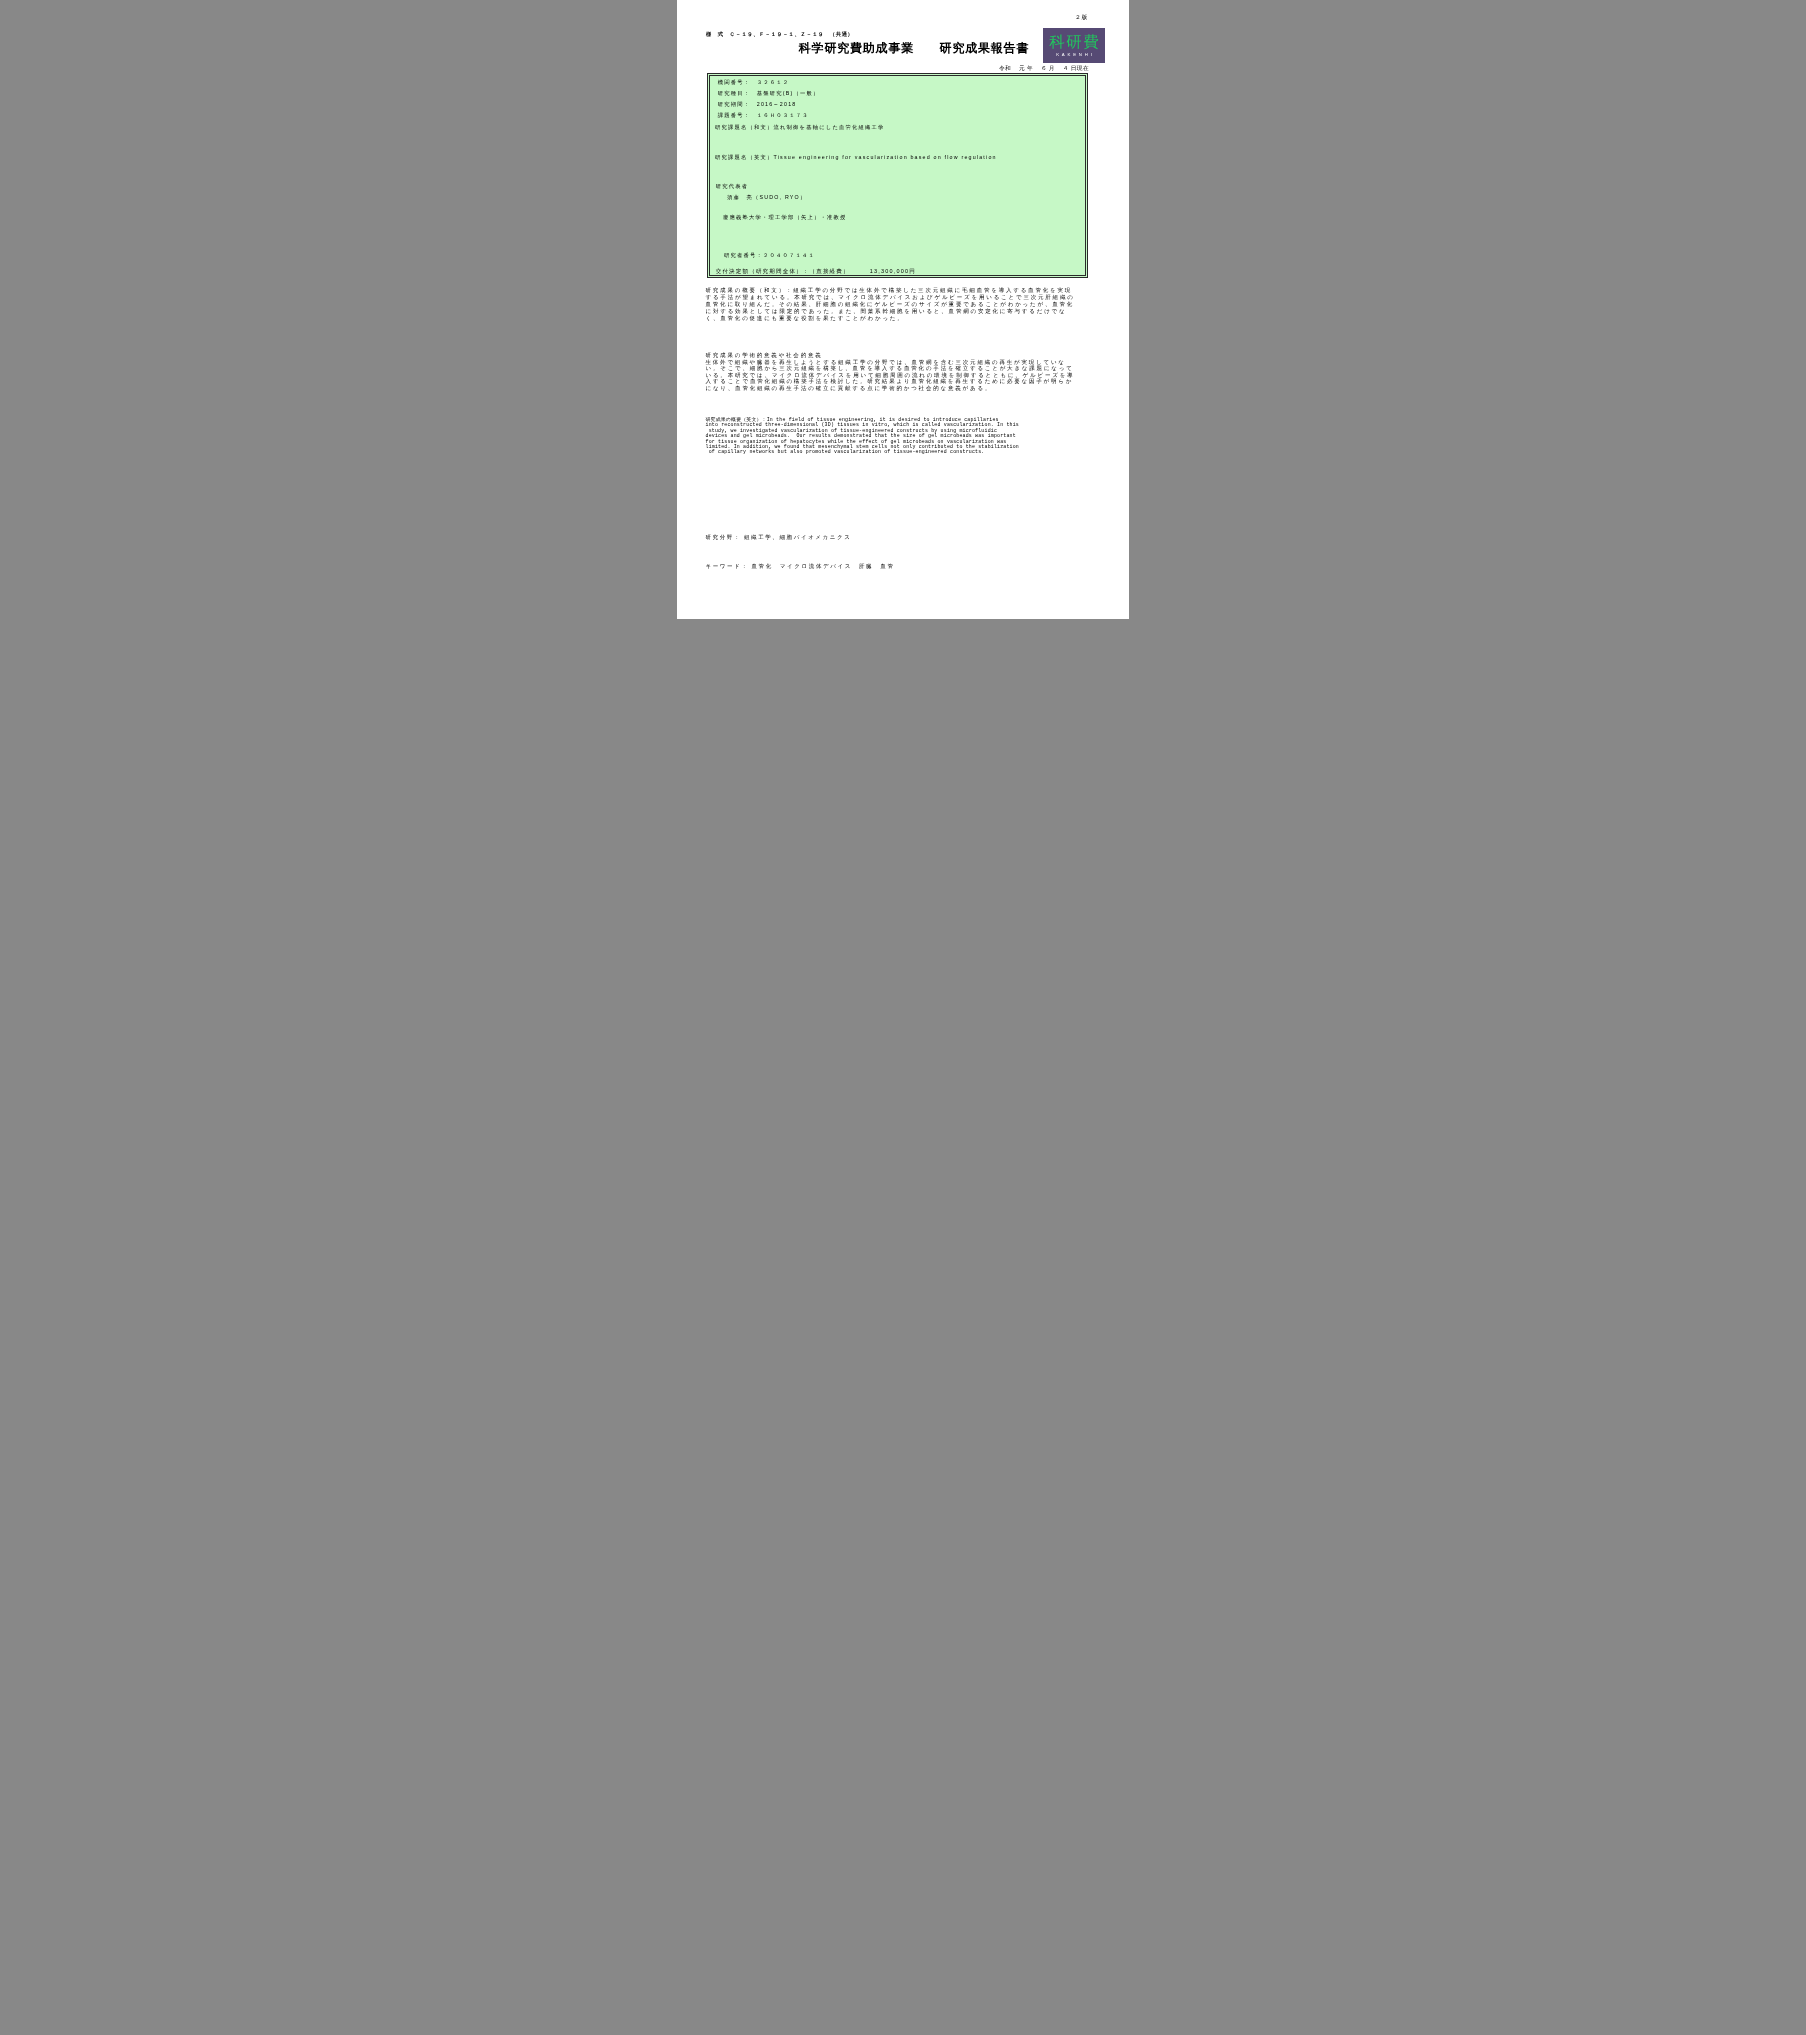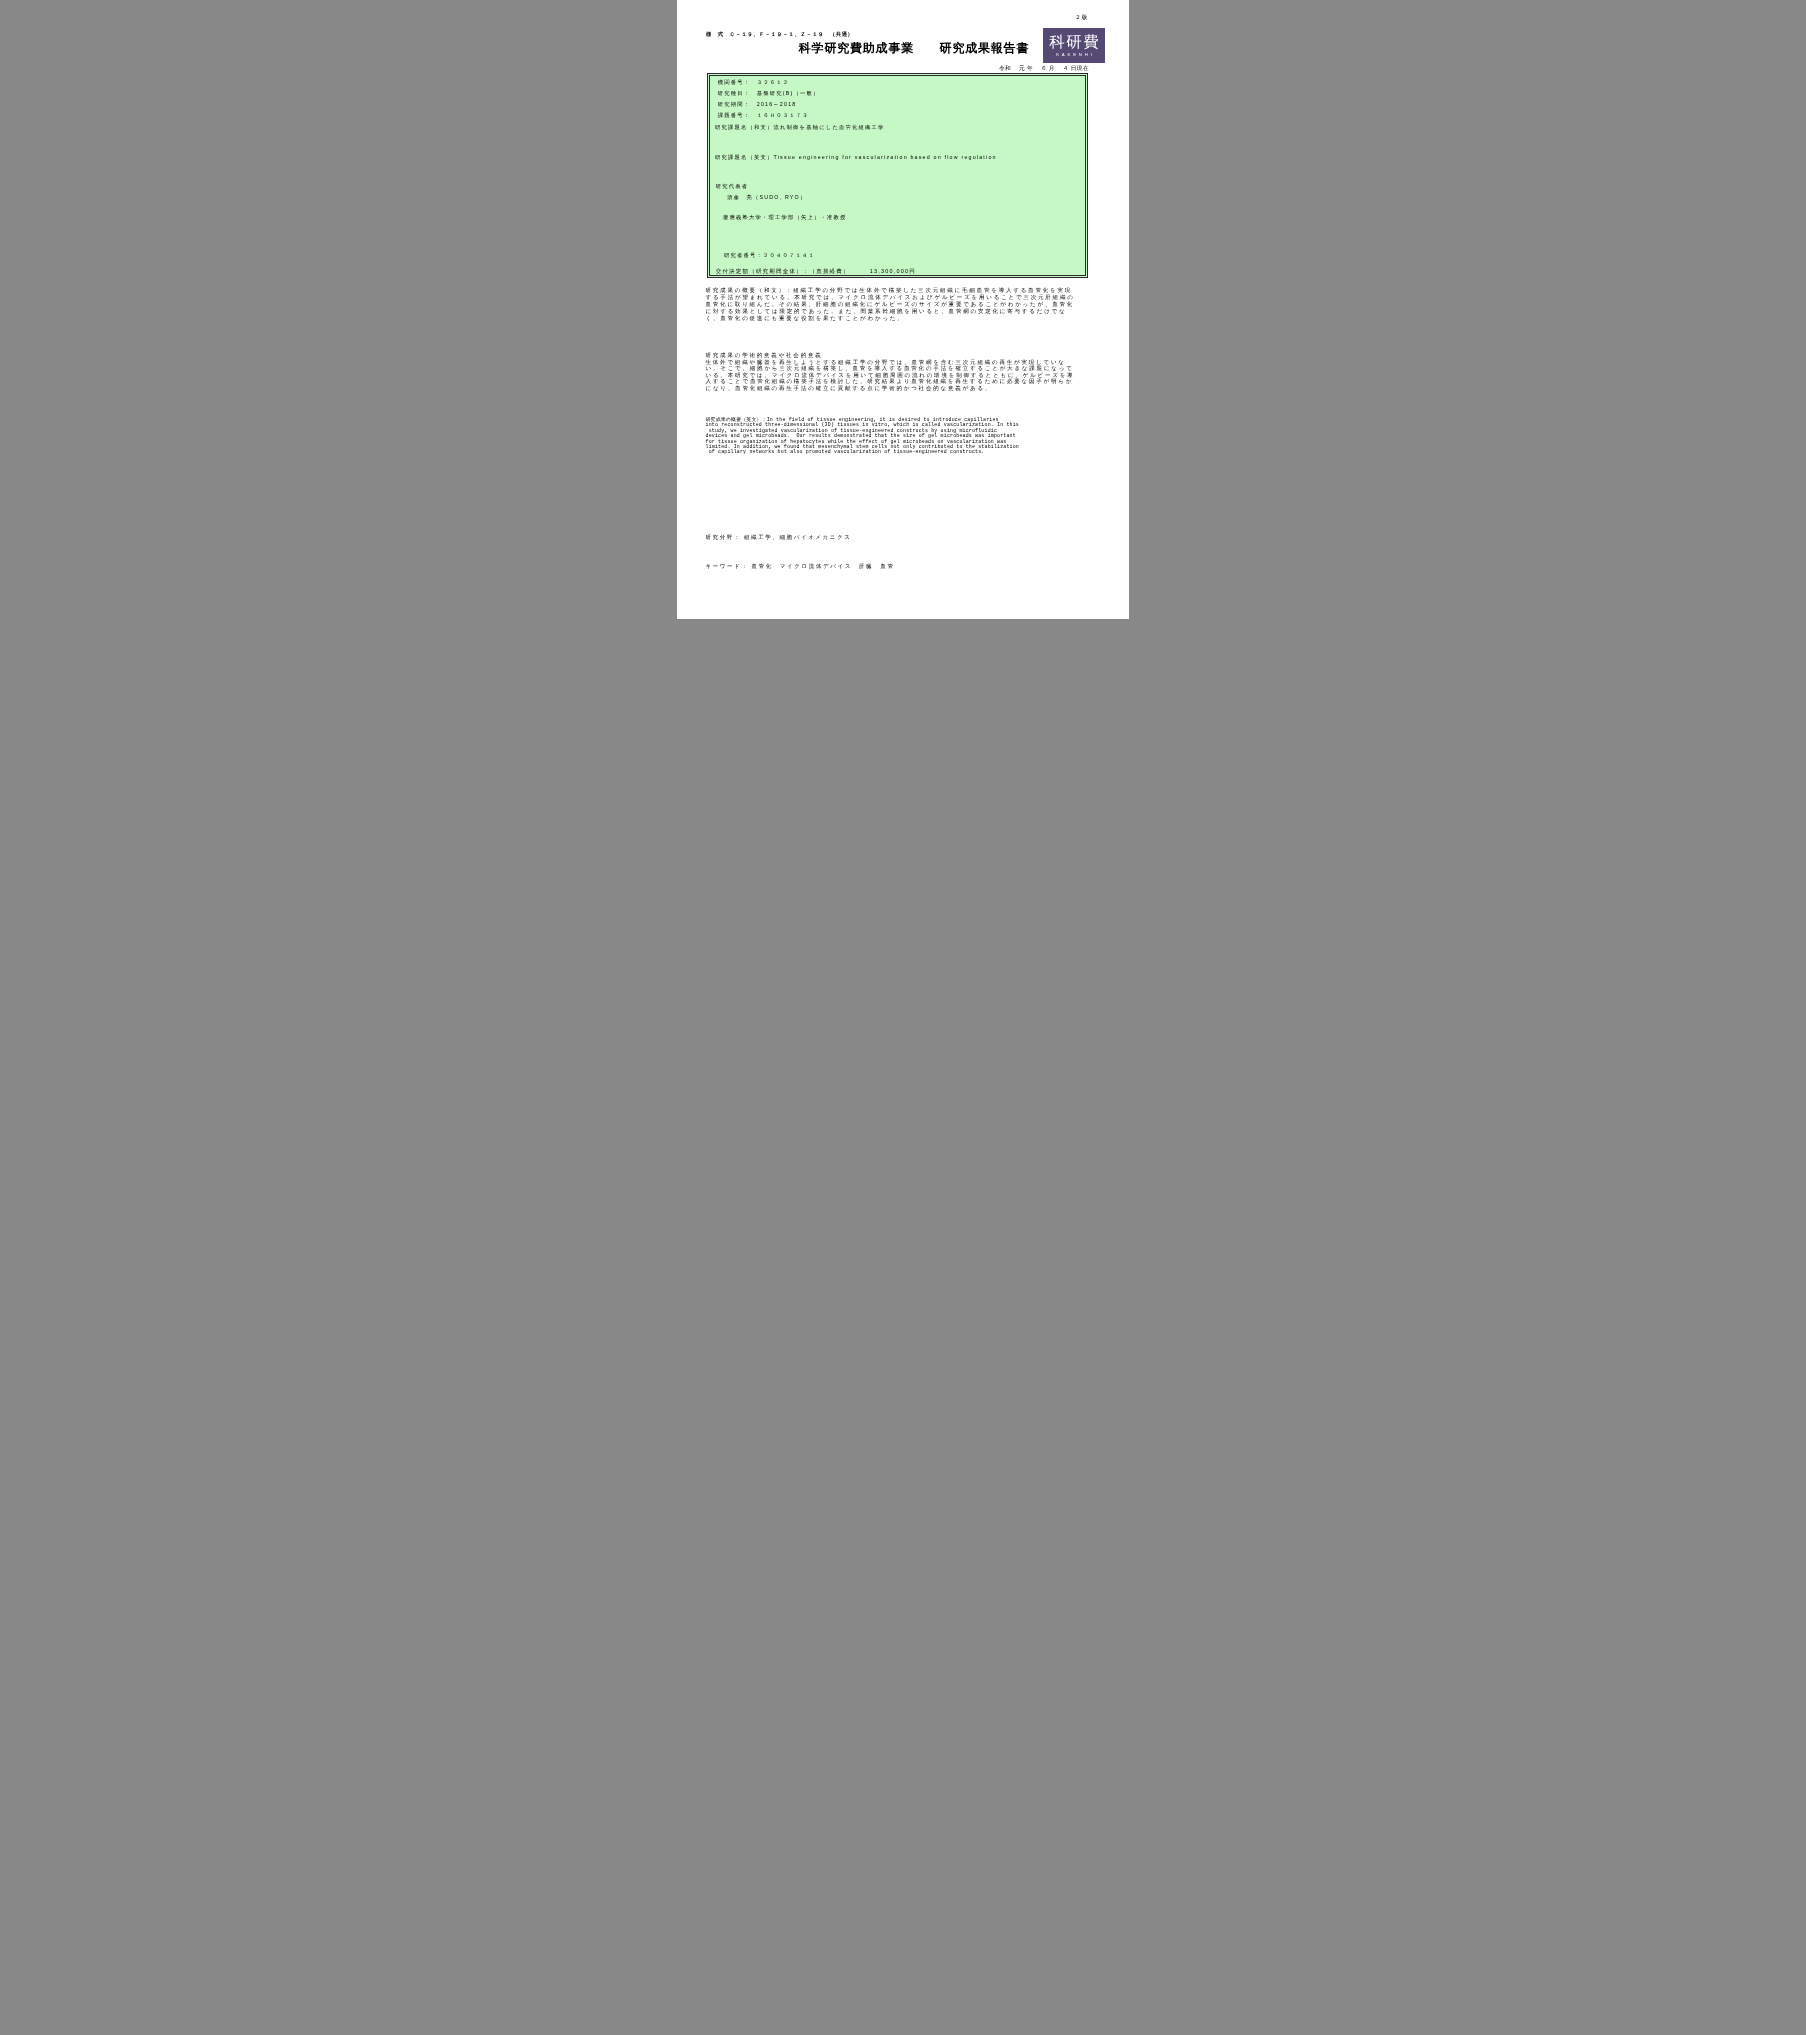--- a/index.html
+++ b/index.html
@@ -13,21 +13,21 @@
   .abs{position:absolute;}
   .para{white-space:pre-wrap;line-height:7px;font-size:5.5px;letter-spacing:1.8px;}
   
   #edition{top:14px;right:41px;font-size:5.7px;letter-spacing:0.8px;}
   #form-line{top:31px;left:29px;font-size:5.3px;font-weight:bold;letter-spacing:0.6px;}
   #doc-title{top:40px;left:237px;transform:translateX(-50%);font-size:12px;font-weight:bold;letter-spacing:0.8px;white-space:nowrap;}
   #date-line{top:65px;right:40px;font-size:5.7px;letter-spacing:0.4px;white-space:pre-wrap;}
   
   #logo{top:28px;left:366px;width:62px;height:35px;background:#564a74;
         display:flex;flex-direction:column;align-items:center;justify-content:center;}
-  #logo .kanji{color:#ffffff;font-size:15.5px;font-weight:500;letter-spacing:1.6px;line-height:16.3px;margin-left:1.6px;}
+  #logo .kanji{color:#22c55e;font-size:15.5px;font-weight:500;letter-spacing:1.6px;line-height:16.3px;margin-left:1.6px;}
   #logo .romaji{color:#fff;font-size:4.3px;letter-spacing:2.8px;line-height:5.3px;margin:1.2px 0 0 2.8px;}
   
   #summary-box{top:73px;left:30px;width:381px;height:205px;background:#c6f8c6;border:0.4px solid #2a2a2a;box-sizing:border-box;}
   #summary-box .inner{position:absolute;left:0.8px;top:0.8px;right:0.8px;bottom:0.8px;border:0.4px solid #2a2a2a;}
   .row{position:absolute;font-size:5.3px;font-weight:500;letter-spacing:1.2px;white-space:pre-wrap;}
   #row-0{left:9.8px;top:4.5px;}
   #row-1{left:9.8px;top:15.5px;}
   #row-2{left:9.8px;top:27px;}
   #row-3{left:9.8px;top:38px;}
   #row-4{left:7px;top:50px;}

